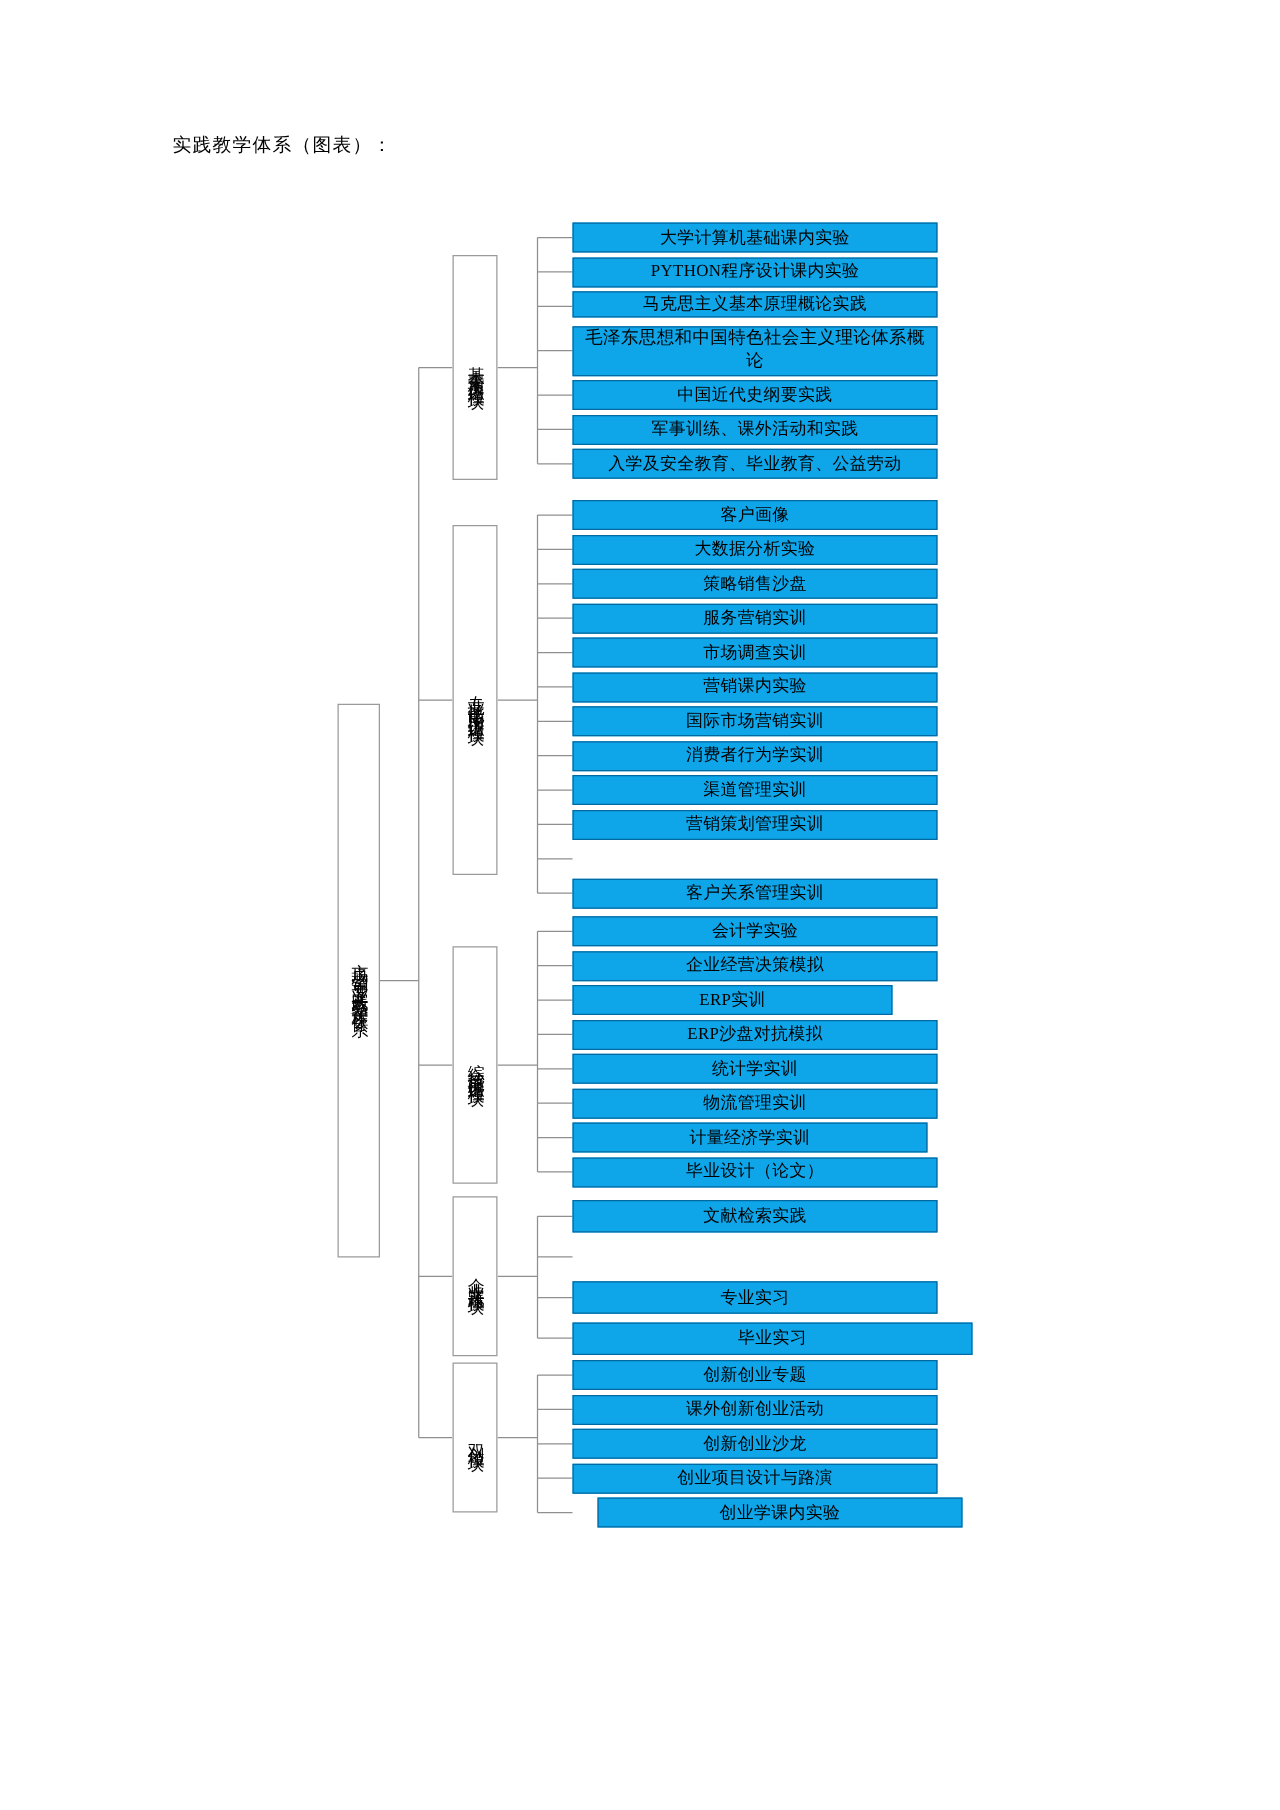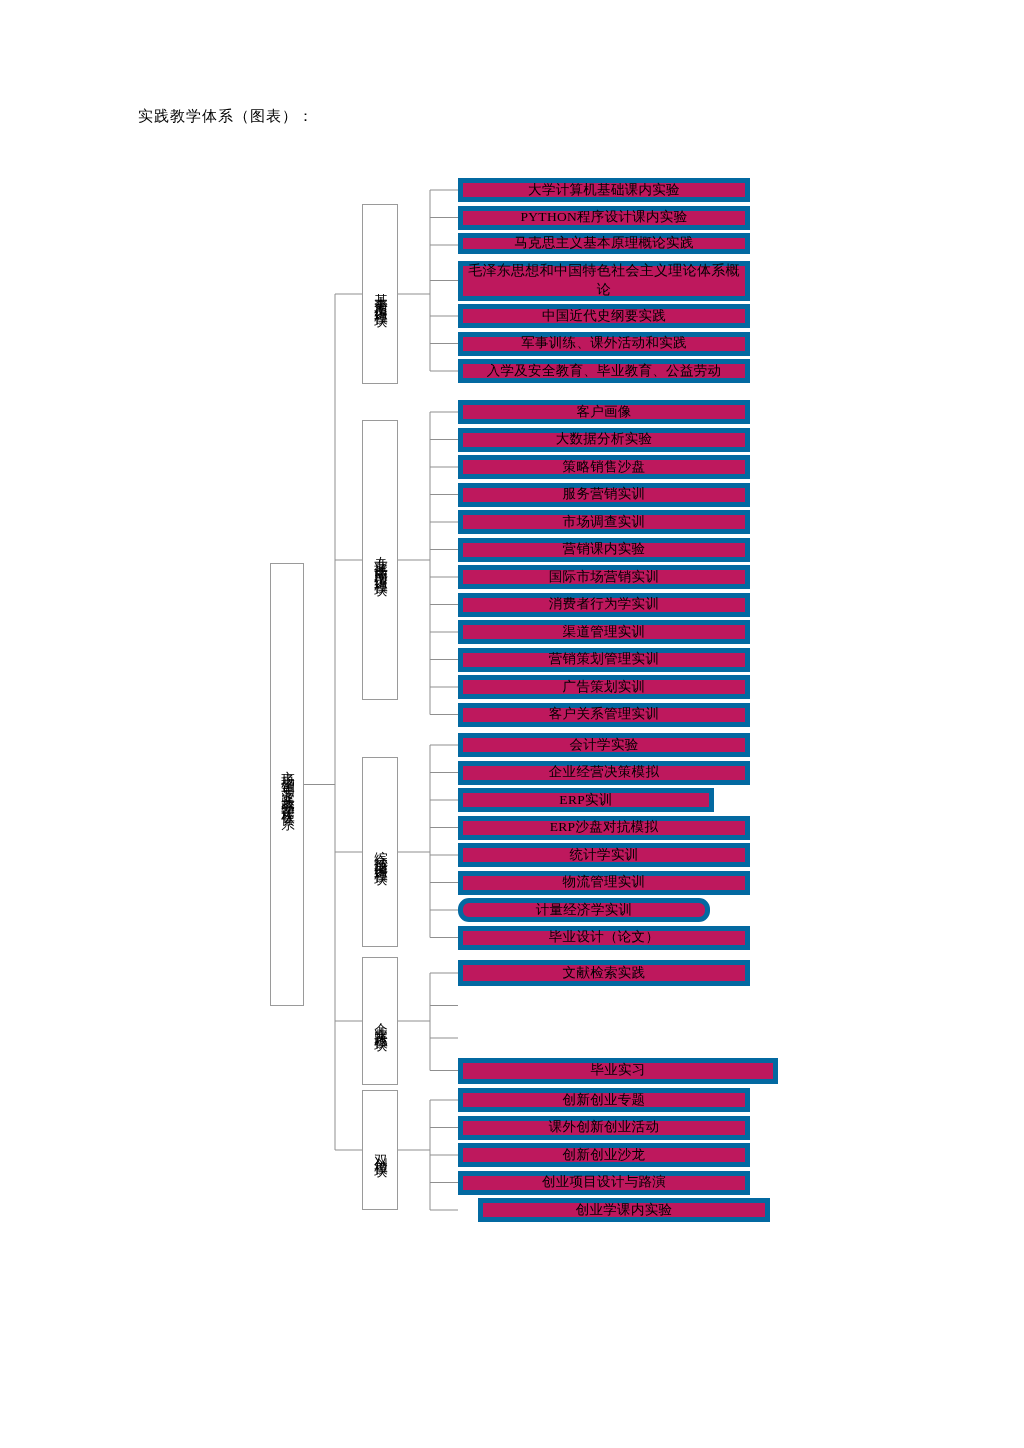--- a/index.html
+++ b/index.html
@@ -35,22 +35,22 @@
     position: absolute;
     left: 0; top: 0;
     width: 1024px;
     height: 1448px;
     pointer-events: none;
   }
 
   .node {
     position: absolute;
     box-sizing: border-box;
-    border: 5px solid #0369a1;
-    background: #be185d;
+    border: 1px solid #0369a1;
+    background: #0ea5e9;
     display: flex;
     align-items: center;
     justify-content: center;
     text-align: center;
     font-size: 13.5px;
     line-height: 1.25;
   }
   .leaf {
     font-size: 13.5px;
     letter-spacing: 0.3px;
@@ -158,37 +158,37 @@
     <div class="node leaf" style="left: 458px; top: 400px; width: 292px; height: 24px;">客户画像</div>
     <div class="node leaf" style="left: 458px; top: 427.5px; width: 292px; height: 24px;">大数据分析实验</div>
     <div class="node leaf" style="left: 458px; top: 455px; width: 292px; height: 24px;">策略销售沙盘</div>
     <div class="node leaf" style="left: 458px; top: 482.5px; width: 292px; height: 24px;">服务营销实训</div>
     <div class="node leaf" style="left: 458px; top: 510px; width: 292px; height: 24px;">市场调查实训</div>
     <div class="node leaf" style="left: 458px; top: 537.5px; width: 292px; height: 24px;">营销课内实验</div>
     <div class="node leaf" style="left: 458px; top: 565px; width: 292px; height: 24px;">国际市场营销实训</div>
     <div class="node leaf" style="left: 458px; top: 592.5px; width: 292px; height: 24px;">消费者行为学实训</div>
     <div class="node leaf" style="left: 458px; top: 620px; width: 292px; height: 24px;">渠道管理实训</div>
     <div class="node leaf" style="left: 458px; top: 647.5px; width: 292px; height: 24px;">营销策划管理实训</div>
-    <div class="node leaf" style="left: 458px; top: 675px; width: 292px; height: 24px;">广告策划实训</div>
     <div class="node leaf" style="left: 458px; top: 702.5px; width: 292px; height: 24px;">客户关系管理实训</div>
     <div class="vnode" style="left: 362px; top: 420px; width: 36px; height: 280px;">
       <span class="vtext">专业技能应用训练模块</span>
     </div>
     <div class="node leaf" style="left: 458px; top: 733px; width: 292px; height: 24px;">会计学实验</div>
     <div class="node leaf" style="left: 458px; top: 760.5px; width: 292px; height: 24px;">企业经营决策模拟</div>
     <div class="node leaf" style="left: 458px; top: 788px; width: 256px; height: 24px;">ERP实训</div>
     <div class="node leaf" style="left: 458px; top: 815.5px; width: 292px; height: 24px;">ERP沙盘对抗模拟</div>
     <div class="node leaf" style="left: 458px; top: 843px; width: 292px; height: 24px;">统计学实训</div>
     <div class="node leaf" style="left: 458px; top: 870.5px; width: 292px; height: 24px;">物流管理实训</div>
-    <div class="node leaf" style="left: 458px; top: 898px; width: 252px; height: 24px; border-radius: 11px;">计量经济学实训</div>
+    <div class="node leaf" style="left: 458px; top: 898px; width: 284px; height: 24px;">计量经济学实训</div>
     <div class="node leaf" style="left: 458px; top: 925.5px; width: 292px; height: 24px;">毕业设计（论文）</div>
     <div class="vnode" style="left: 362px; top: 757px; width: 36px; height: 190px;">
       <span class="vtext">综合技能训练模块</span>
     </div>
     <div class="node leaf" style="left: 458px; top: 960px; width: 292px; height: 26px;">文献检索实践</div>
+    <div class="node leaf" style="left: 458px; top: 1025px; width: 292px; height: 26px;">专业实习</div>
     <div class="node leaf" style="left: 458px; top: 1057.5px; width: 320px; height: 26px;">毕业实习</div>
     <div class="vnode" style="left: 362px; top: 957px; width: 36px; height: 128px;">
       <span class="vtext">企业实践模块</span>
     </div>
     <div class="node leaf" style="left: 458px; top: 1088px; width: 292px; height: 24px;">创新创业专题</div>
     <div class="node leaf" style="left: 458px; top: 1115.5px; width: 292px; height: 24px;">课外创新创业活动</div>
     <div class="node leaf" style="left: 458px; top: 1143px; width: 292px; height: 24px;">创新创业沙龙</div>
     <div class="node leaf" style="left: 458px; top: 1170.5px; width: 292px; height: 24px;">创业项目设计与路演</div>
     <div class="node leaf" style="left: 458px; top: 1198px; width: 292px; height: 24px; margin-left: 20px;">创业学课内实验</div>
     <div class="vnode" style="left: 362px; top: 1090px; width: 36px; height: 120px;">

